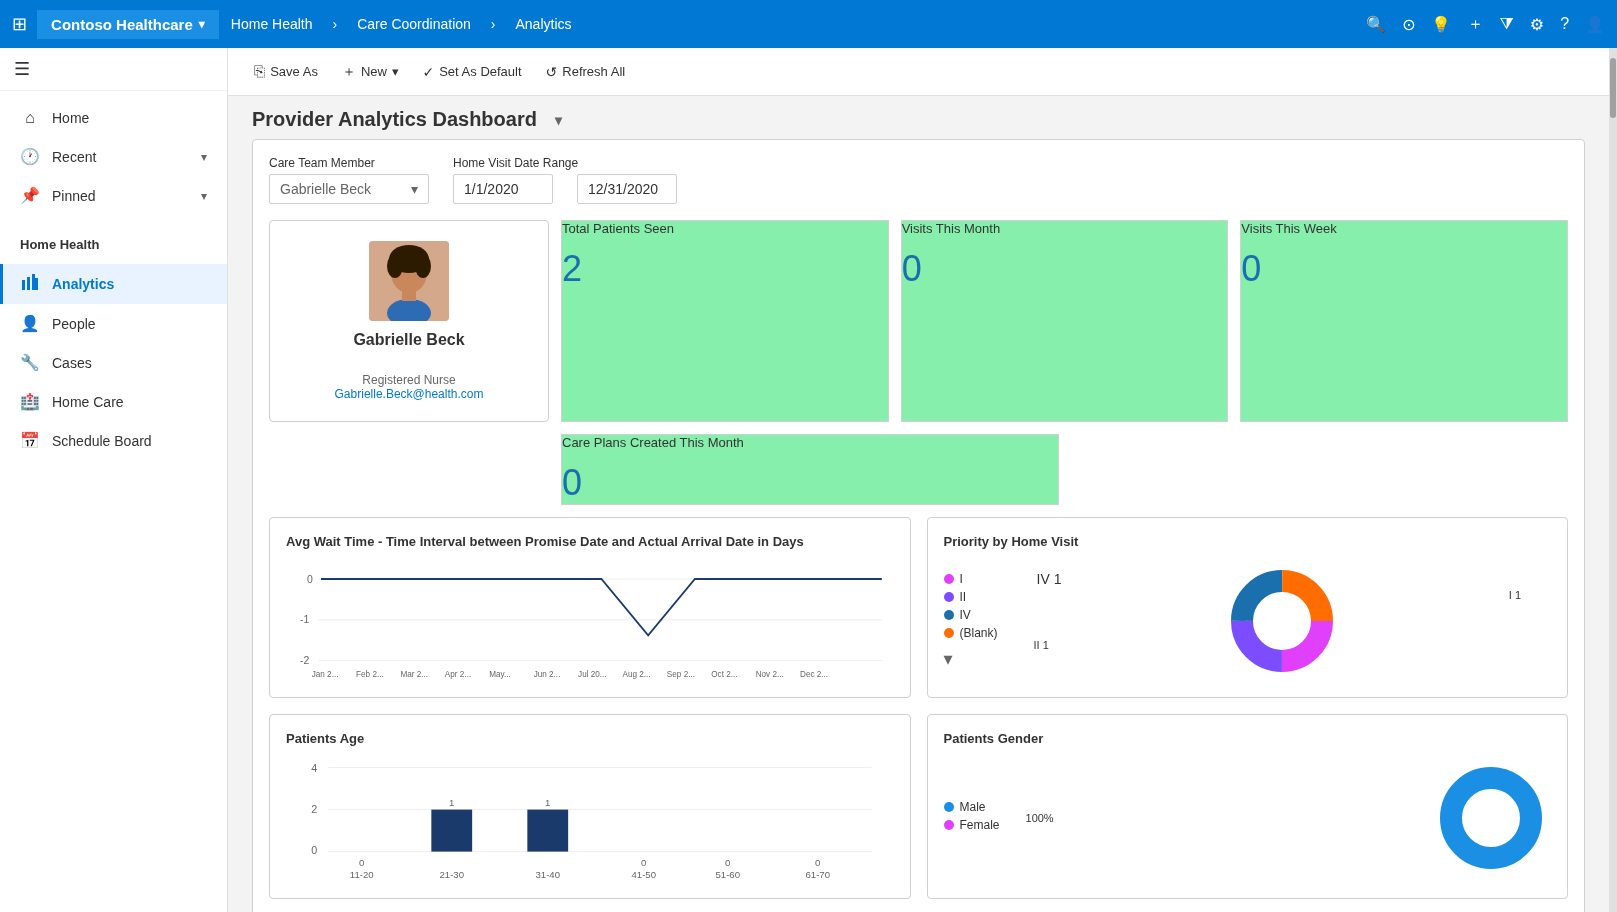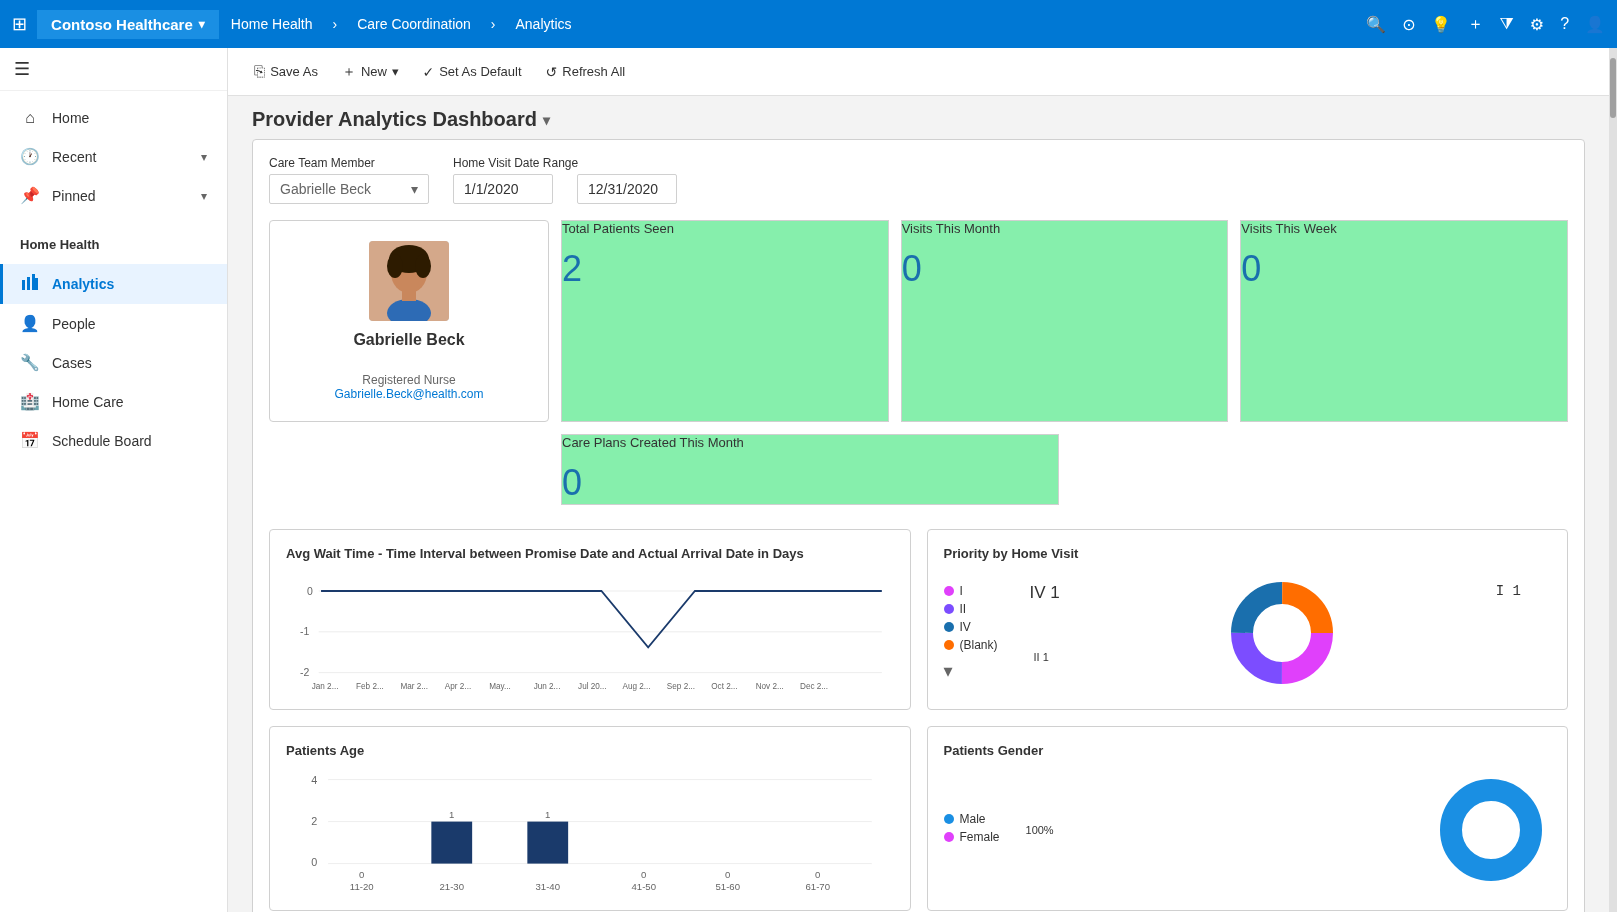--- a/index.html
+++ b/index.html
@@ -90,21 +90,21 @@
 
     
     .page-header {
       padding: 12px 24px 8px;
       background: #f3f3f3;
     }
     .page-title {
       font-size: 20px;
       font-weight: 600;
       color: #333;
-      display: flex; align-items: center; gap: 6px;
+      display: flex; align-items: center; gap: 18px;
       cursor: pointer;
     }
     .page-title .chevron { font-size: 14px; color: #666; }
 
     
     .dashboard { padding: 0 24px 16px; flex: 1; overflow-y: auto; }
     .dashboard-card {
       background: #fff;
       border: 1px solid #d0d0d0;
       border-radius: 4px;
@@ -368,21 +368,21 @@
             <div class="m-label">Visits This Month</div>
             <div class="m-value">0</div>
           </div>
 
           <div class="metric-box">
             <div class="m-label">Visits This Week</div>
             <div class="m-value">0</div>
           </div>
         </div>
 
-        <div style="display:grid; grid-template-columns: 280px 1fr 1fr; gap:12px; margin-bottom:24px;">
+        <div style="display:grid; grid-template-columns: 280px 1fr 1fr; gap:12px; margin-bottom:12px;">
           <div></div>
 
           <div class="metric-box">
             <div class="m-label">Care Plans Created This Month</div>
             <div class="m-value">0</div>
           </div>
 
         </div>
 
         <div class="charts-row">
@@ -435,23 +435,23 @@
                   <span>IV</span>
                 </div>
                 <div class="legend-item">
                   <div class="legend-dot" style="background:#ff6d00;"></div>
                   <span>(Blank)</span>
                 </div>
                 <div style="margin-top:8px; font-size:18px; color:#666; cursor:pointer;">▾</div>
               </div>
               <div style="position:relative; flex:1; display:flex; align-items:center; justify-content:center;">
 
-                <span style="position:absolute;top:10px;right:30px;font-size:14px;color:#333;font-family:Liberation Mono, monospace;">I 1</span>
+                <span style="position:absolute;top:28px;right:30px;font-size:11px;color:#333;">I 1</span>
                 <span style="position:absolute;bottom:30px;left:20px;font-size:11px;color:#333;">II 1</span>
-                <span style="position:absolute;top:10px;left:2px;font-size:17px;color:#333;padding-left:14px;">IV 1</span>
+                <span style="position:absolute;top:10px;left:9px;font-size:14px;color:#333;padding-left:14px;">IV 1</span>
                 <svg width="120" height="120" viewBox="0 0 120 120">
 
                   <circle cx="60" cy="60" r="40" fill="none" stroke="#e040fb" stroke-width="22" stroke-dasharray="62.8 188.5" stroke-dashoffset="0"></circle>
 
                   <circle cx="60" cy="60" r="40" fill="none" stroke="#7c4dff" stroke-width="22" stroke-dasharray="62.8 188.5" stroke-dashoffset="-62.8"></circle>
 
                   <circle cx="60" cy="60" r="40" fill="none" stroke="#1a6fad" stroke-width="22" stroke-dasharray="62.8 188.5" stroke-dashoffset="-125.6"></circle>
 
                   <circle cx="60" cy="60" r="40" fill="none" stroke="#ff6d00" stroke-width="22" stroke-dasharray="62.8 188.5" stroke-dashoffset="-188.4"></circle>
 

